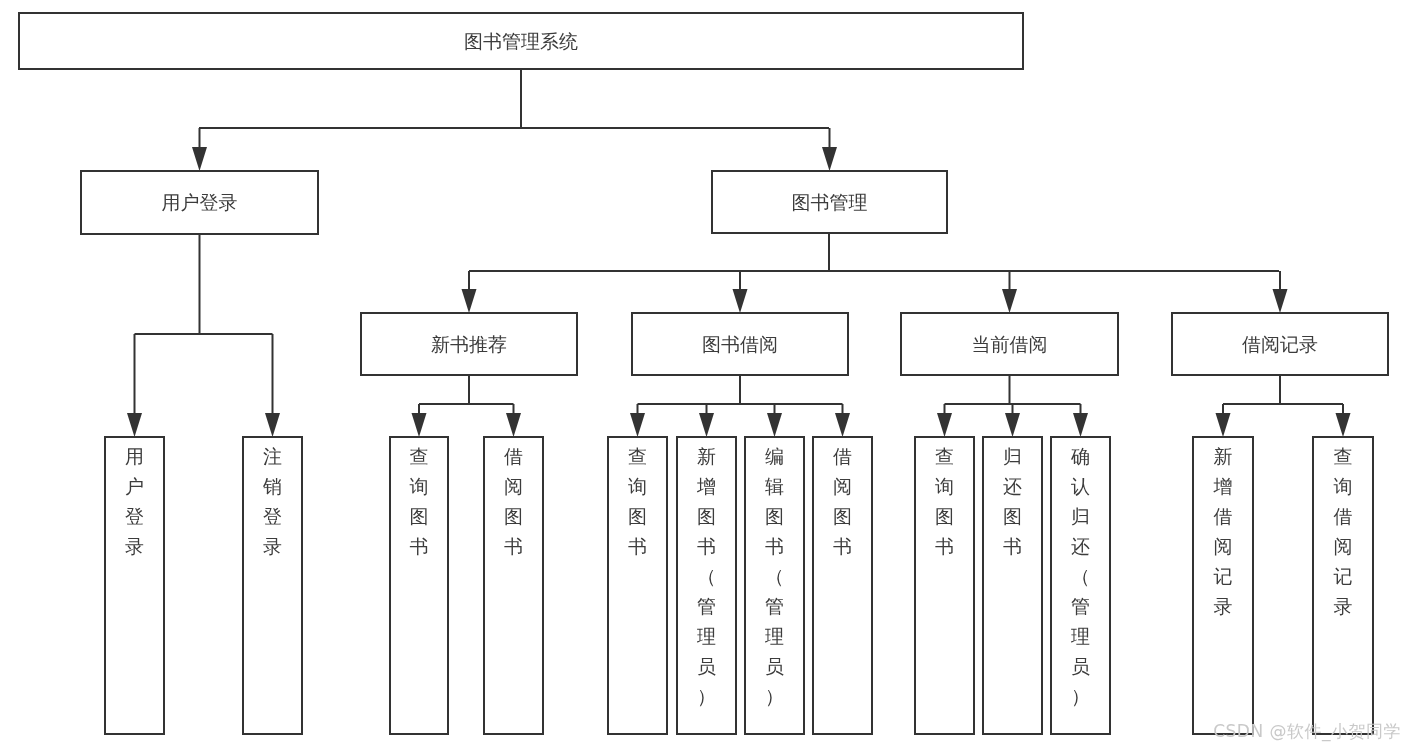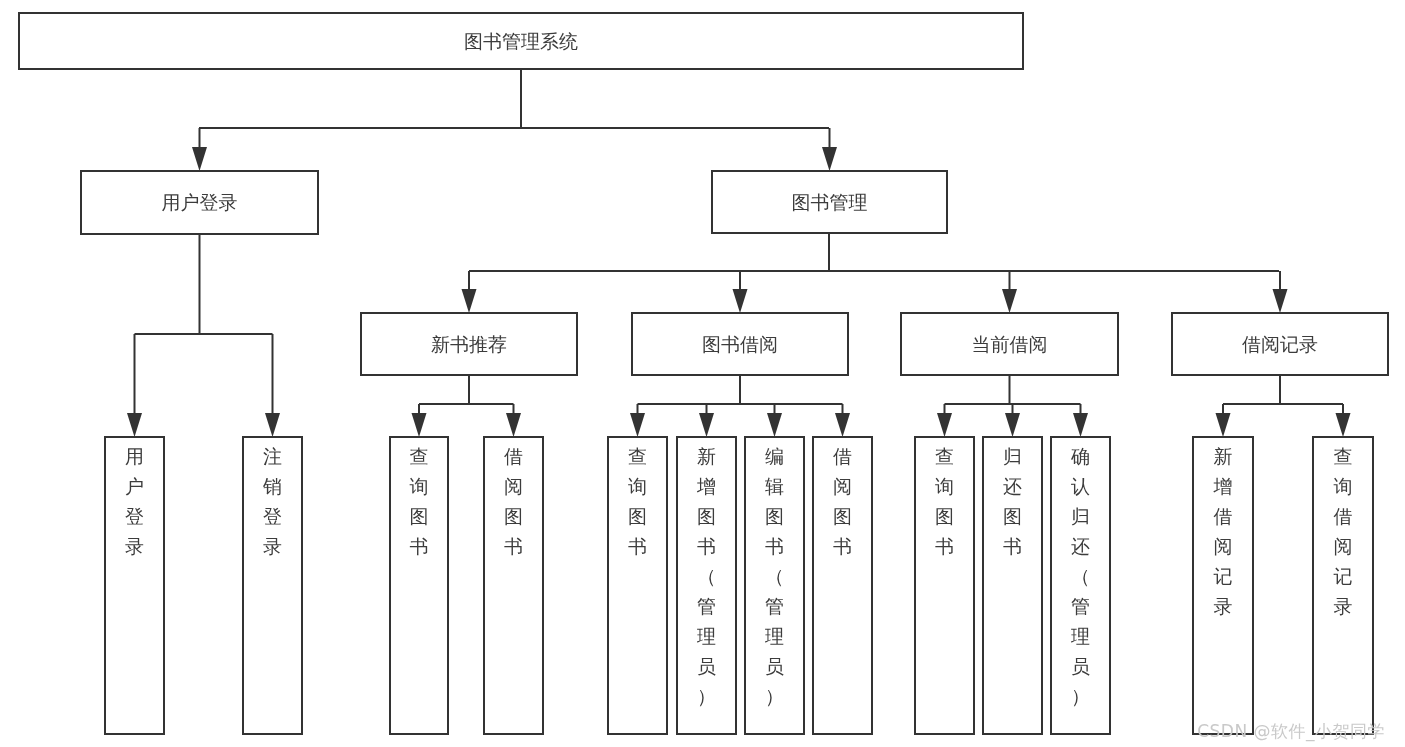--- a/index.html
+++ b/index.html
@@ -50,21 +50,21 @@
     dominant-baseline: middle;
   }
   .node-label-vertical {
     fill: #3c3c3c;
     font-family: "DejaVu Sans", "Liberation Sans", sans-serif;
     font-size: 19px;
     text-anchor: middle;
   }
   .watermark {
     position: absolute;
-    right: 20px;
+    right: 4px;
     bottom: 4px;
     font-family: "DejaVu Sans", "Liberation Sans", sans-serif;
     font-size: 17px;
     color: #c9c9c9;
     white-space: nowrap;
     letter-spacing: 0.5px;
     pointer-events: none;
   }
 </style>
 </head>

